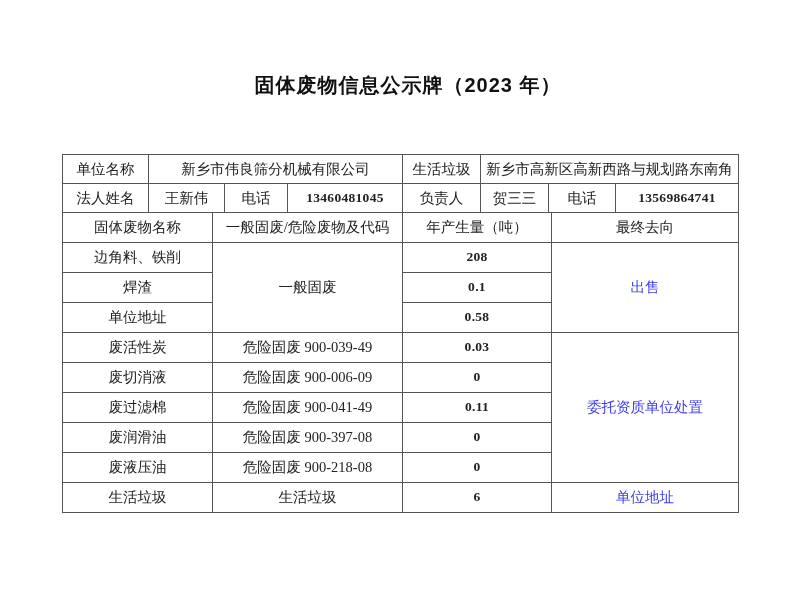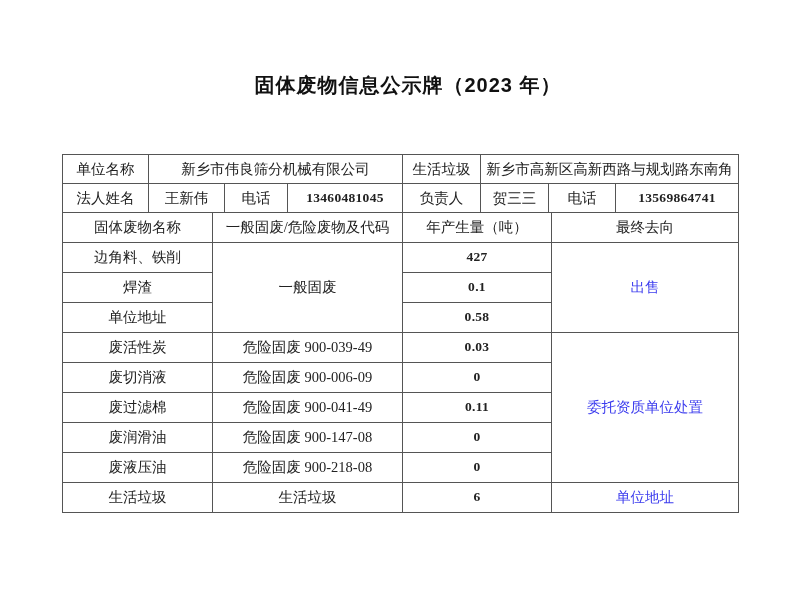--- a/index.html
+++ b/index.html
@@ -85,21 +85,21 @@
         <tr>
           <td>固体废物名称</td>
           <td>一般固废/危险废物及代码</td>
           <td>年产生量（吨）</td>
           <td>最终去向</td>
         </tr>
 
         <tr>
           <td>边角料、铁削</td>
           <td rowspan="3">一般固废</td>
-          <td class="num">427</td>
+          <td class="num">208</td>
           <td rowspan="3" class="blue">出售</td>
         </tr>
         <tr>
           <td>焊渣</td>
           <td class="num">0.1</td>
         </tr>
         <tr>
           <td>单位地址</td>
           <td class="num">0.58</td>
         </tr>
@@ -115,21 +115,21 @@
           <td>危险固废 900-006-09</td>
           <td class="num">0</td>
         </tr>
         <tr>
           <td>废过滤棉</td>
           <td>危险固废 900-041-49</td>
           <td class="num">0.11</td>
         </tr>
         <tr>
           <td>废润滑油</td>
-          <td>危险固废 900-147-08</td>
+          <td>危险固废 900-397-08</td>
           <td class="num">0</td>
         </tr>
         <tr>
           <td>废液压油</td>
           <td>危险固废 900-218-08</td>
           <td class="num">0</td>
         </tr>
 
         <tr>
           <td>生活垃圾</td>

